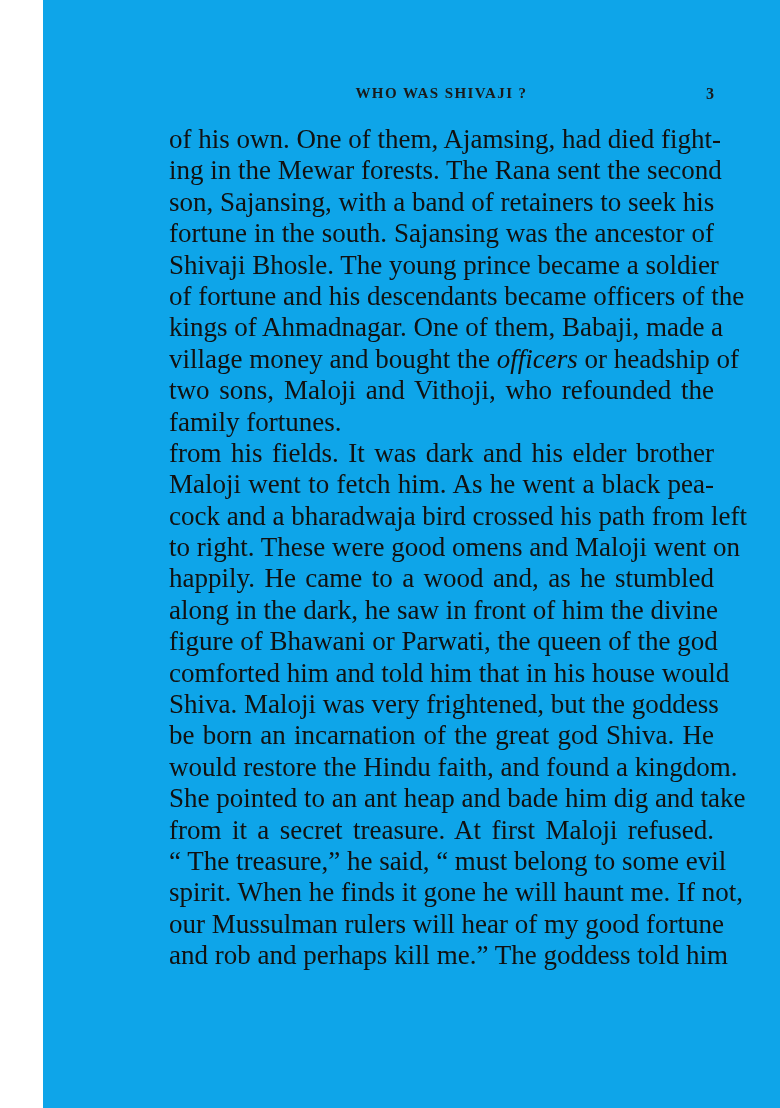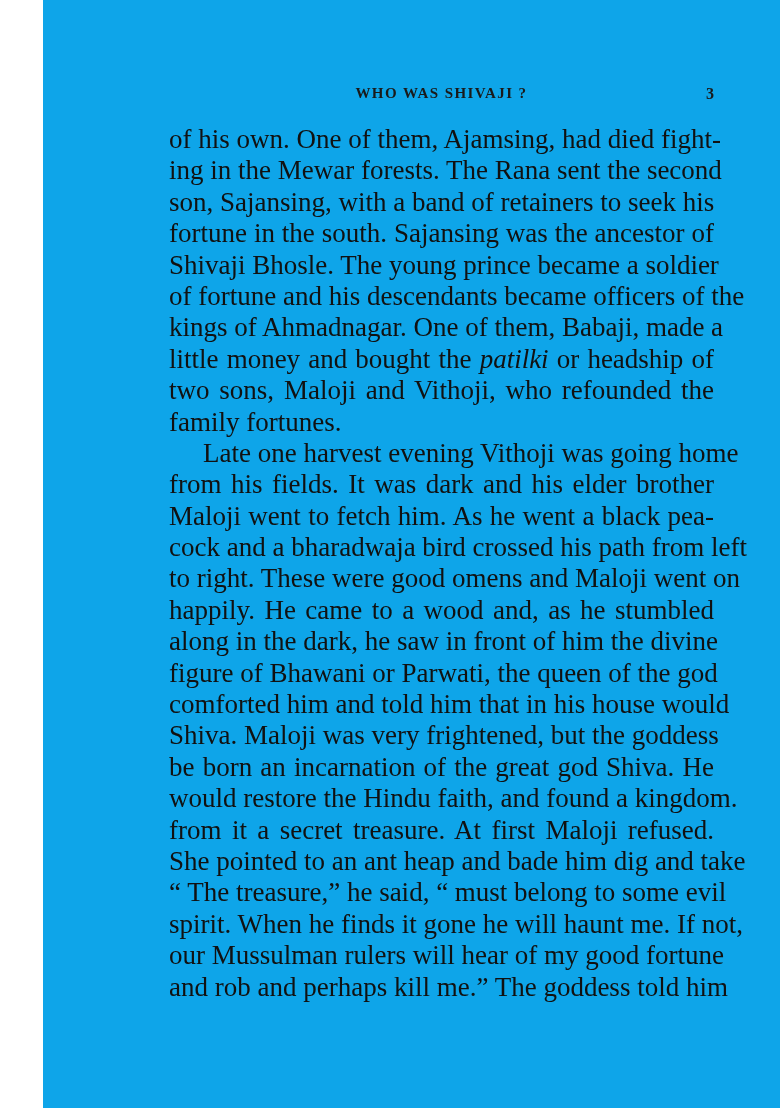--- a/index.html
+++ b/index.html
@@ -79,35 +79,34 @@
   </div>
 
   <div class="body-text">
     <span class="line">of his own.  One of them, Ajamsing, had died fight-</span>
     <span class="line">ing in the Mewar forests.  The Rana sent the second</span>
     <span class="line">son, Sajansing, with a band of retainers to seek his</span>
     <span class="line">fortune in the south.  Sajansing was the ancestor of</span>
     <span class="line">Shivaji Bhosle.  The young prince became a soldier</span>
     <span class="line">of fortune and his descendants became officers of the</span>
     <span class="line">kings of Ahmadnagar.  One of them, Babaji, made a</span>
-    <span class="line"><span>little money and bought the </span><em>patilki</em><span> or headship of</span></span>
+    <span class="line"><span>village money and bought the </span><em>officers</em><span> or headship of</span></span>
     <span class="line">two sons, Maloji and Vithoji, who refounded the</span>
     <span class="line last">family fortunes.</span>
-    <span class="line indent">Late one harvest evening Vithoji was going home</span>
     <span class="line">from his fields.  It was dark and his elder brother</span>
     <span class="line">Maloji went to fetch him.  As he went a black pea-</span>
     <span class="line">cock and a bharadwaja bird crossed his path from left</span>
     <span class="line">to right.  These were good omens and Maloji went on</span>
     <span class="line">happily.  He came to a wood and, as he stumbled</span>
     <span class="line">along in the dark, he saw in front of him the divine</span>
     <span class="line">figure of Bhawani or Parwati, the queen of the god</span>
     <span class="line">comforted him and told him that in his house would</span>
     <span class="line">Shiva.  Maloji was very frightened, but the goddess</span>
     <span class="line">be born an incarnation of the great god Shiva.  He</span>
     <span class="line">would restore the Hindu faith, and found a kingdom.</span>
+    <span class="line">She pointed to an ant heap and bade him dig and take</span>
     <span class="line">from it a secret treasure.  At first Maloji refused.</span>
-    <span class="line">She pointed to an ant heap and bade him dig and take</span>
     <span class="line">“ The treasure,” he said, “ must belong to some evil</span>
     <span class="line">spirit.  When he finds it gone he will haunt me.  If not,</span>
     <span class="line">our Mussulman rulers will hear of my good fortune</span>
     <span class="line">and rob and perhaps kill me.”  The goddess told him</span>
   </div>
 </div>
 
 </body></html>

